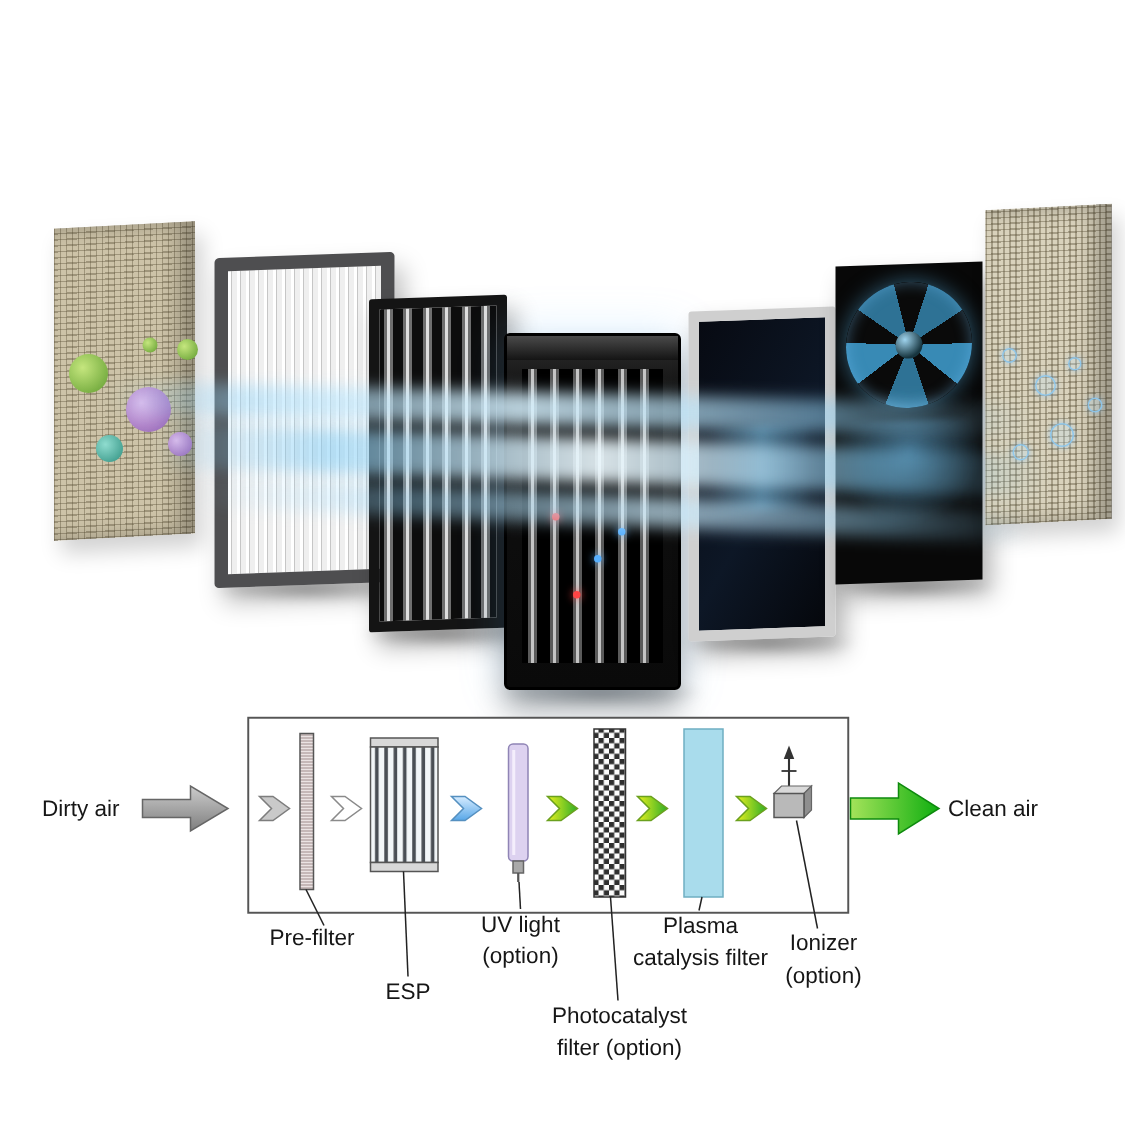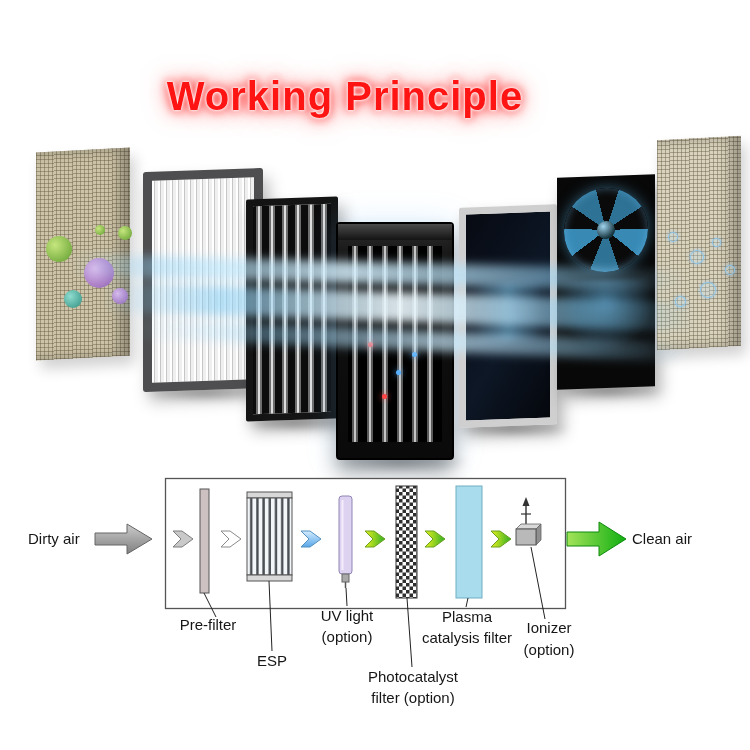--- a/index.html
+++ b/index.html
@@ -143,21 +143,20 @@
 
   
   .schematic { position:absolute; left:0; top:471px; width:686px; height:262px; }
   .schematic-svg text { font-family:"Liberation Sans", sans-serif; font-size:15px; fill:#161616; }
 </style>
 </head>
 <body>
 
 <div class="stage">
 
-  <h1 class="title">Working Principle</h1>
 
   <div class="hero">
 
     <div class="ground-shadow gs1"></div>
     <div class="ground-shadow gs2"></div>
     <div class="ground-shadow gs3"></div>
     <div class="ground-shadow gs4"></div>
     <div class="ground-shadow gs5"></div>
 
     <div class="panel mesh mesh-left"></div>

